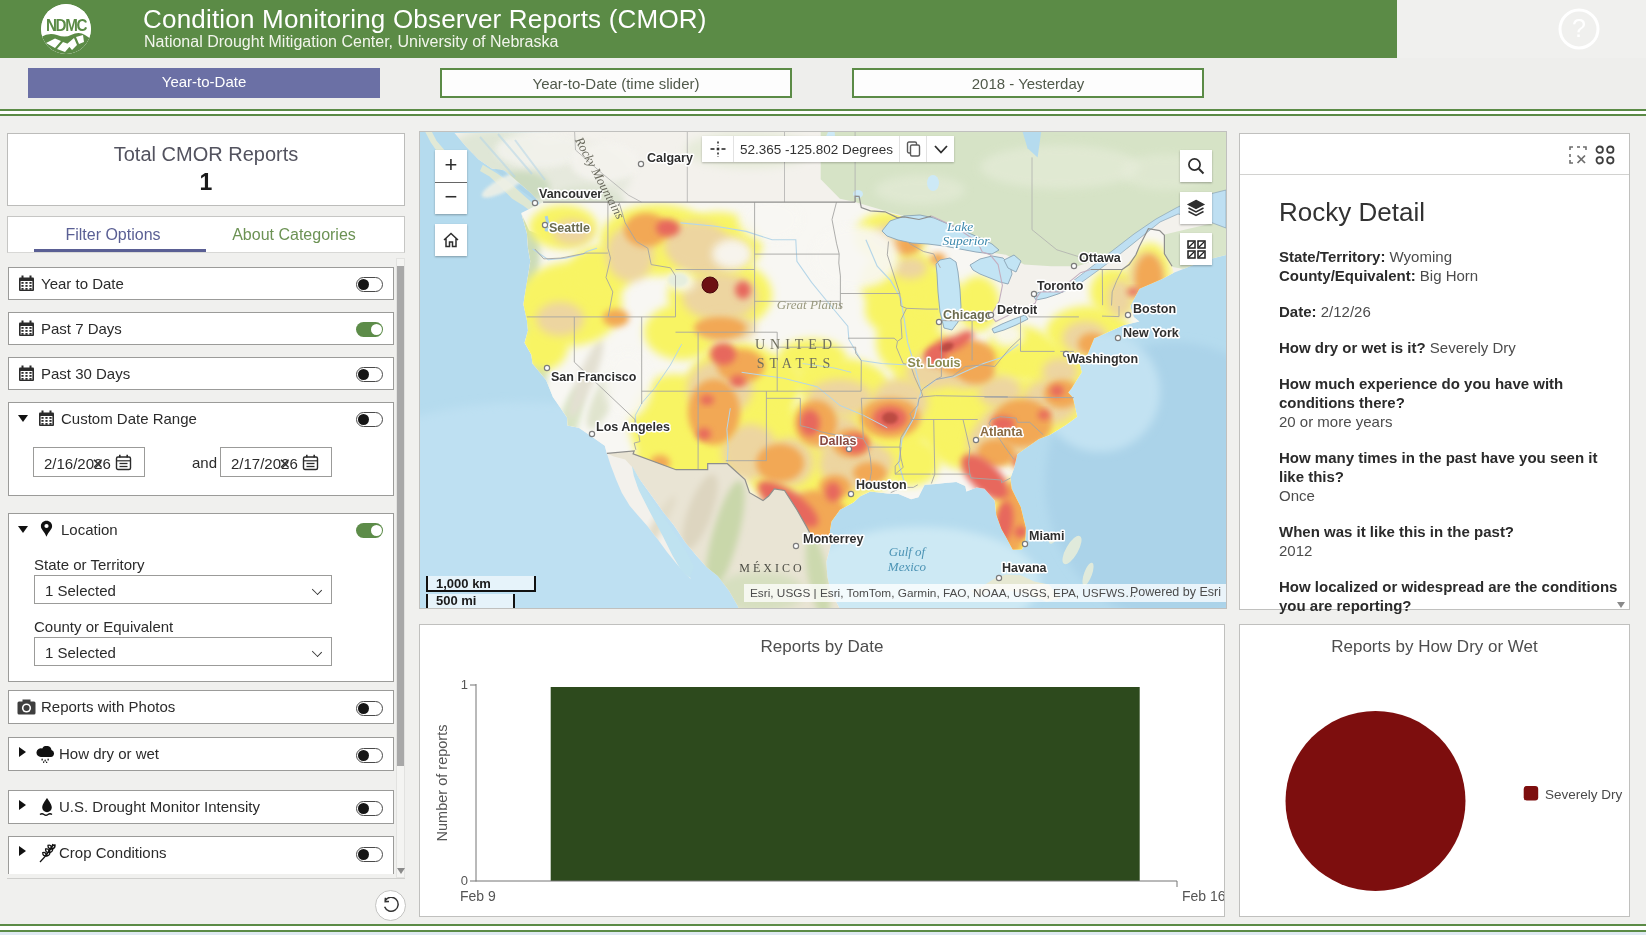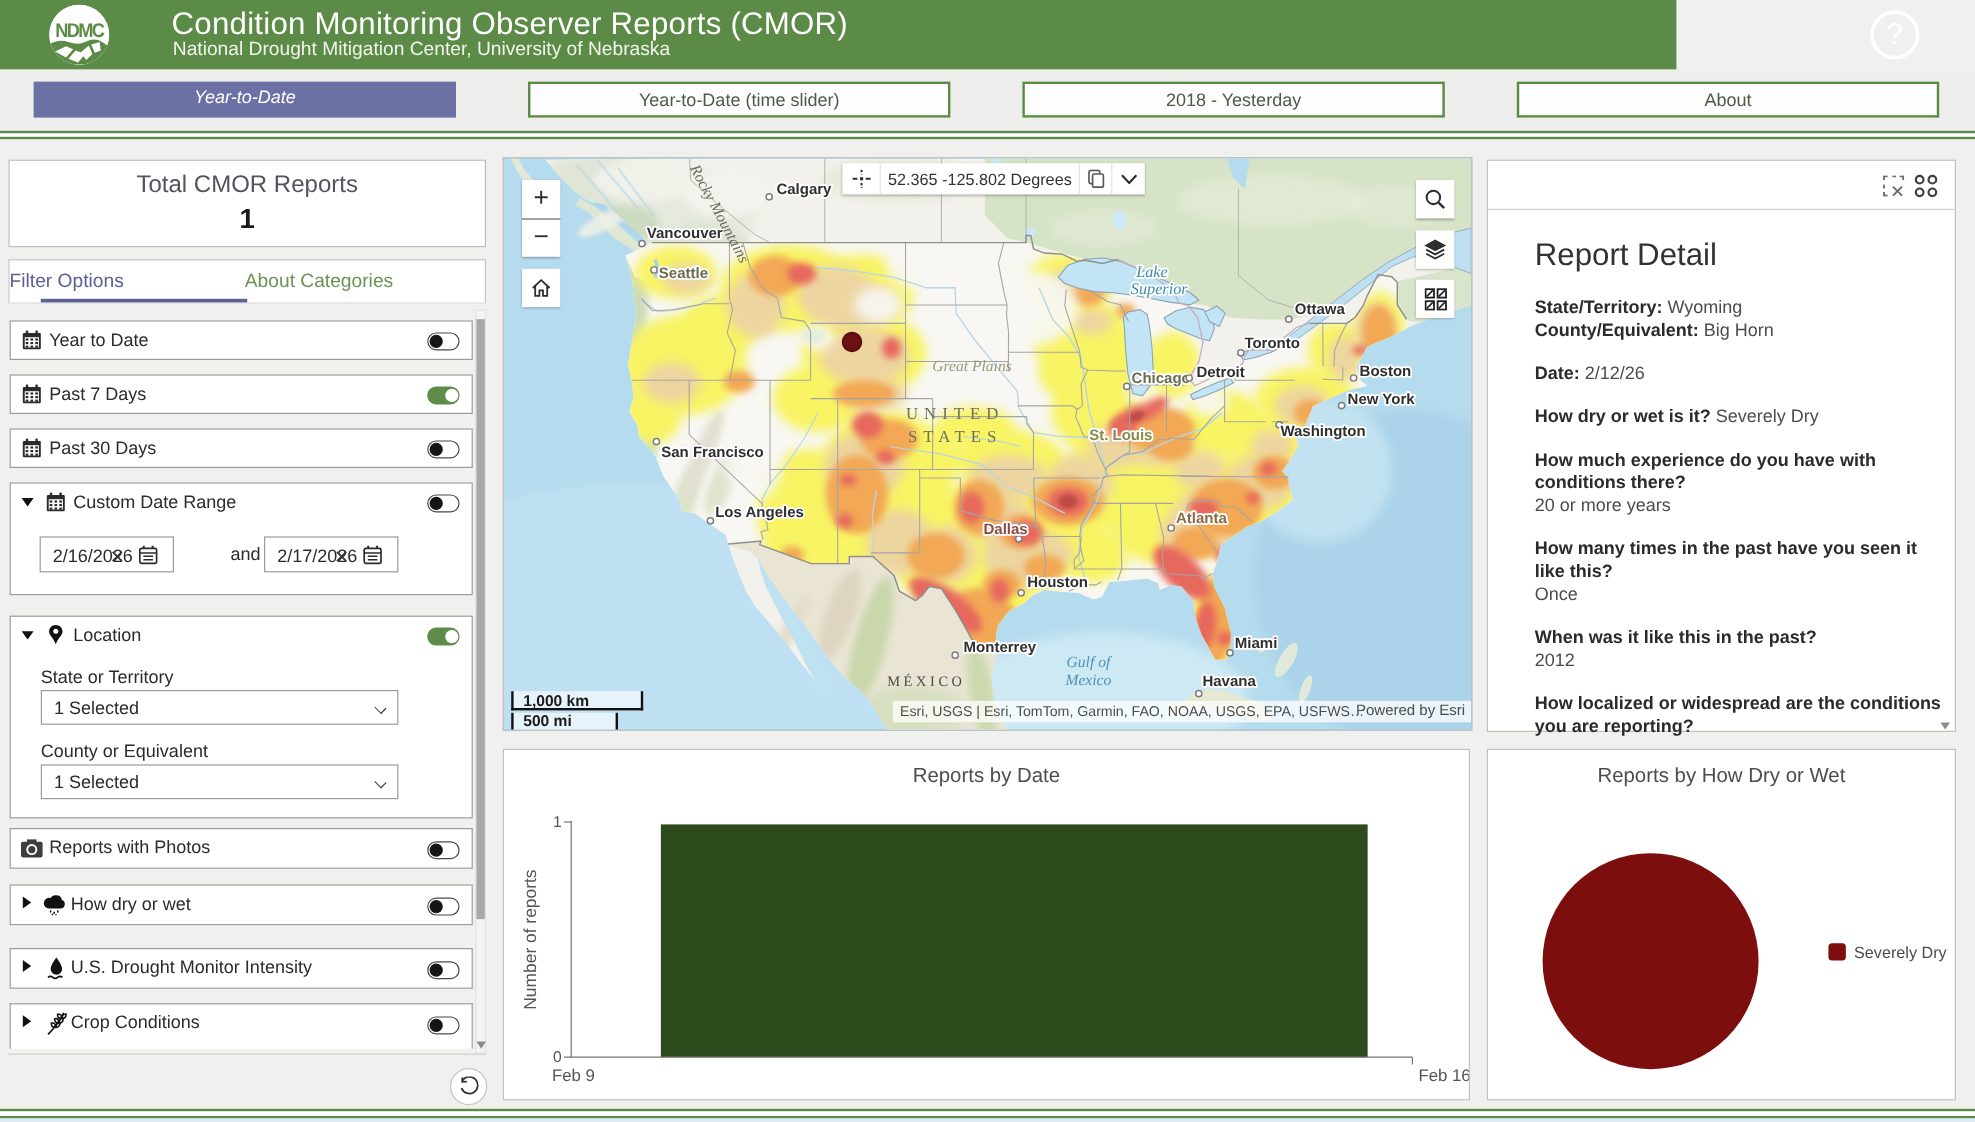--- a/index.html
+++ b/index.html
@@ -17,21 +17,21 @@
 .tab.sel { background:#6b70a5; color:#fff; }
 .tab.uns { background:#fdfdfd; color:#50594a; border:2px solid #5b8b46; }
 #grnline { position:absolute; left:0; top:109px; width:1646px; height:7px; background:#fff; border-top:2px solid #5b8b46; border-bottom:2px solid #5b8b46; }
 
 .card { position:absolute; background:#fff; border:1px solid #b9b9b7; }
 
 #totcard { left:7px; top:133px; width:398px; height:73px; border:1px solid #bcbcba; }
 #totcard .t1 { margin-top:9px; text-align:center; font-size:20px; color:#53535f; }
 #totcard .t2 { margin-top:3px; text-align:center; font-size:23px; font-weight:bold; color:#1a1a1a; }
 #ftabs { left:7px; top:216px; width:398px; height:37px; border:1px solid #c6c6c4; border-bottom:1px solid #d8d8d6;}
-#ftabs .ft { position:absolute; top:0; height:36px; line-height:36px; font-size:16px; }
+#ftabs .ft { position:absolute; top:0; height:36px; line-height:36px; text-align:center; font-size:16px; }
 #ftabs .a { left:0; width:210px; color:#5a5f94; }
 #ftabs .a .ul { position:absolute; left:26px; bottom:1px; width:172px; height:3px; background:#5a5f94;}
 #ftabs .b { left:196px; width:180px; color:#6c9254; }
 .frow { position:absolute; left:8px; width:386px; height:33px; background:#fff; border:1px solid #9b9b99; }
 .frow .lbl { position:absolute; left:32px; top:7px; font-size:15px; color:#2b2b2b; }
 .frow .lbl2 { position:absolute; left:50px; top:7px; font-size:15px; color:#2b2b2b; }
 .cal { position:absolute; left:9px; top:7px; width:17px; height:17px; }
 .tri { position:absolute; left:9px; top:12px; width:0; height:0; border-left:5px solid transparent; border-right:5px solid transparent; border-top:7px solid #111; }
 .tri2 { position:absolute; left:10px; top:9px; width:0; height:0; border-top:5px solid transparent; border-bottom:5px solid transparent; border-left:7px solid #111; }
 .tog { position:absolute; right:10px; top:9px; width:27px; height:15px; border-radius:8px; }
@@ -76,24 +76,23 @@
       </svg>
     </div>
     <h1>Condition Monitoring Observer Reports (CMOR)</h1>
     <h2>National Drought Mitigation Center, University of Nebraska</h2>
     <svg style="position:absolute; left:1558px; top:8px;" width="42" height="42" viewBox="0 0 42 42">
       <circle cx="21" cy="21" r="19" fill="none" stroke="#fff" stroke-width="3"></circle>
       <text x="21" y="29" text-anchor="middle" font-size="25" fill="#fff" style="font-family:'Liberation Sans',sans-serif;">?</text>
     </svg>
   </div>
   <div id="tabbar">
-    <div class="tab sel" style="left:28px;font-style:italic;">Year-to-Date</div>
+    <div class="tab sel" style="left:28px;">Year-to-Date</div>
     <div class="tab uns" style="left:440px;">Year-to-Date (time slider)</div>
     <div class="tab uns" style="left:852px;">2018 - Yesterday</div>
-    <div class="tab uns" style="left:1264px;">About</div>
   </div>
   <div id="grnline"></div>
 
   <div class="card" id="totcard">
     <div class="t1">Total CMOR Reports</div>
     <div class="t2">1</div>
   </div>
   <div class="card" id="ftabs">
     <div class="ft a">Filter Options<span class="ul"></span></div>
     <div class="ft b">About Categories</div>
@@ -338,21 +337,21 @@
             <circle cx="4.7" cy="4.7" r="3.2"></circle>
             <circle cx="15.3" cy="4.7" r="3.2"></circle>
             <circle cx="4.7" cy="15.3" r="3.2"></circle>
             <circle cx="15.3" cy="15.3" r="3.2"></circle>
           </g>
         </svg>
       <svg style="position:absolute; right:3px; bottom:-436px;" width="10" height="10" viewBox="0 0 10 10">
           <path d="M1 2 L9 2 L5 8 Z" fill="#8a8a8a"></path>
         </svg>
     </div>
-    <h3>Report Detail</h3>
+    <h3>Rocky Detail</h3>
     <div id="rptbody">
       <div><b>State/Territory:</b> Wyoming</div>
       <div><b>County/Equivalent:</b> Big Horn</div>
       <div class="gap"></div>
       <div><b>Date:</b> 2/12/26</div>
       <div class="gap"></div>
       <div><b>How dry or wet is it?</b> Severely Dry</div>
       <div class="gap"></div>
       <div><b>How much experience do you have with conditions there?</b><br>20 or more years</div>
       <div class="gap"></div>

